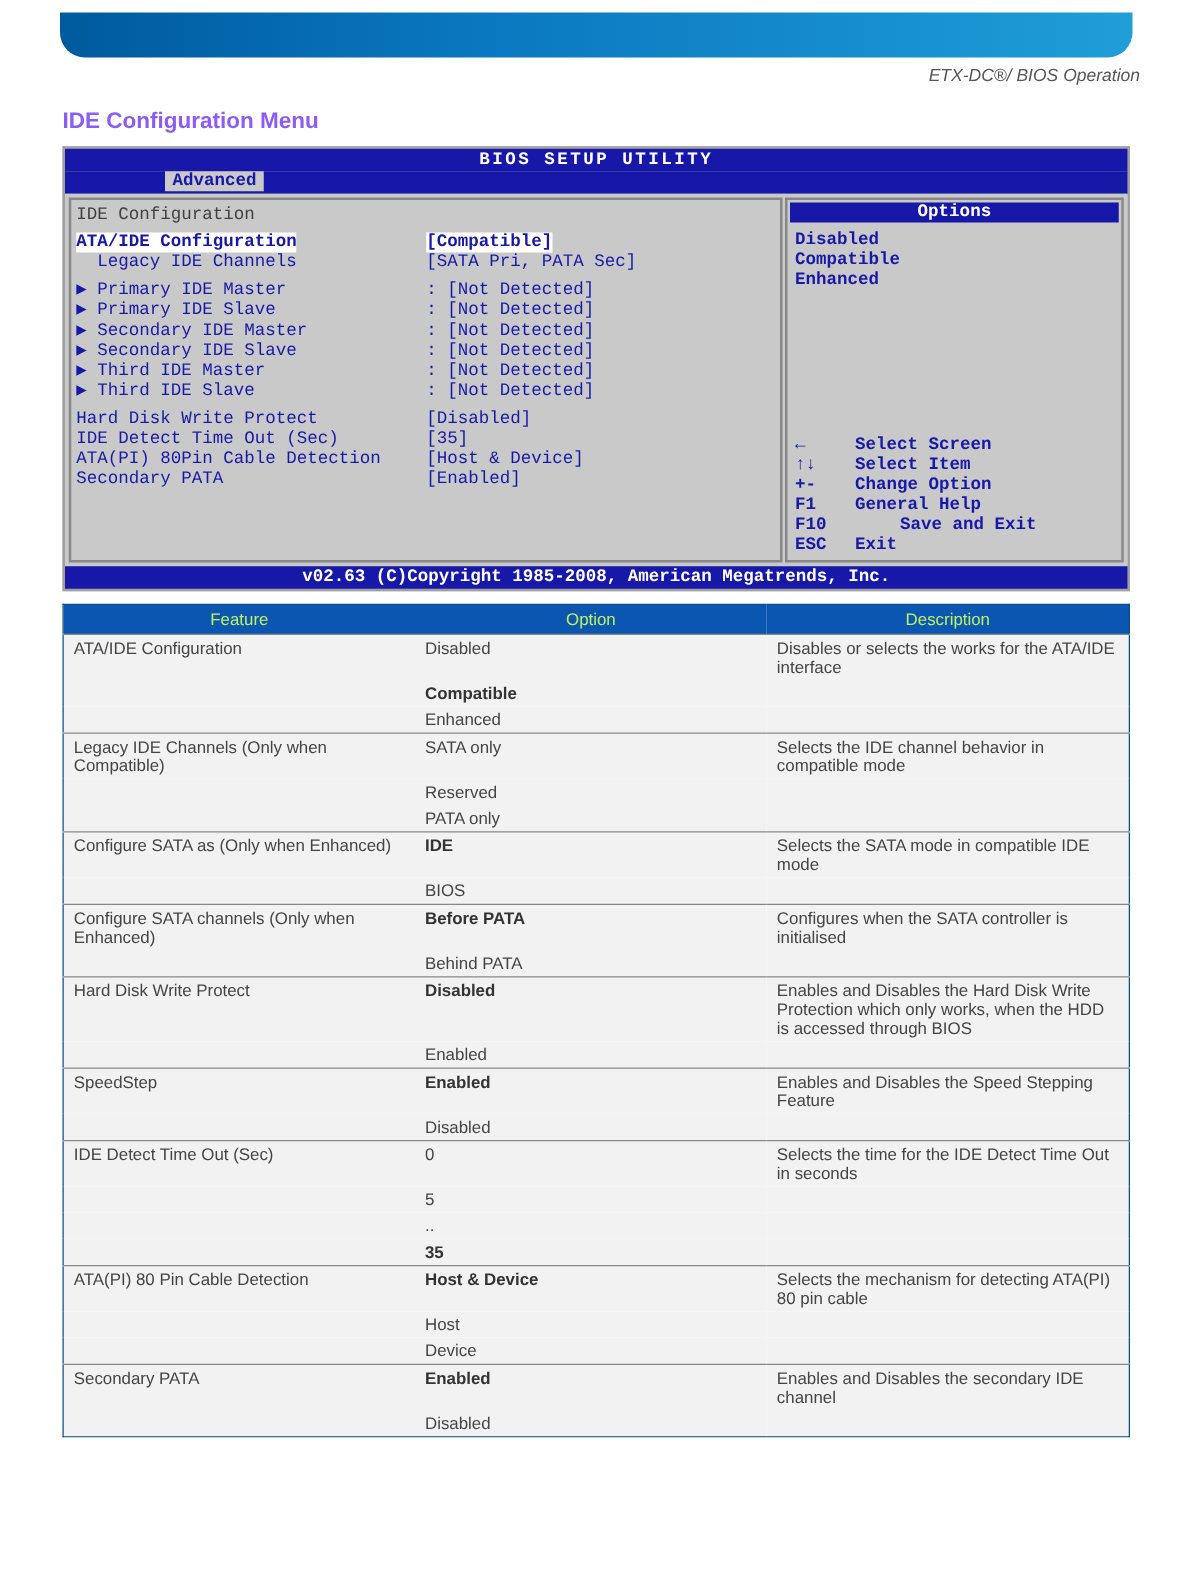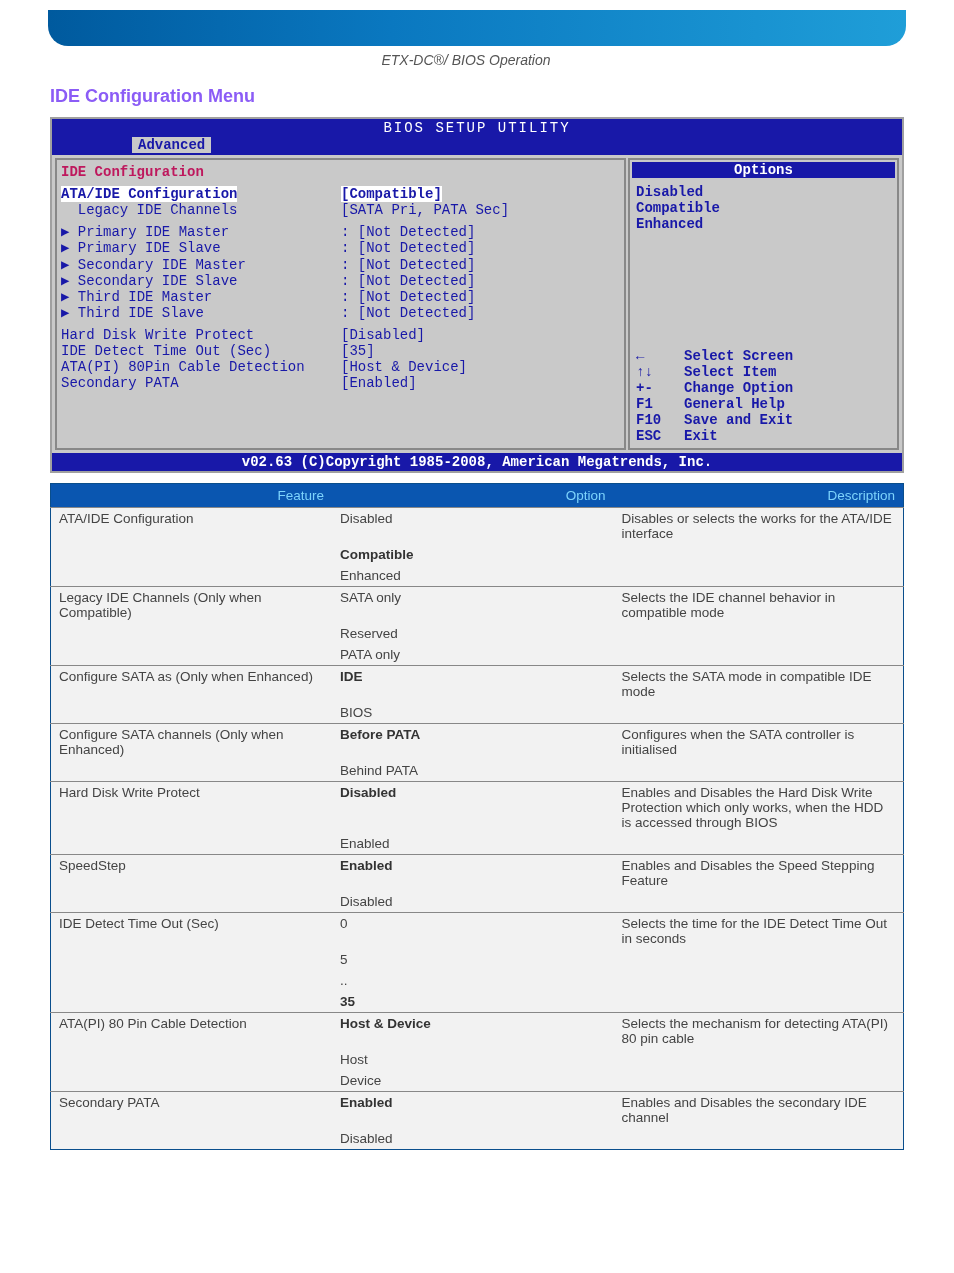--- a/index.html
+++ b/index.html
@@ -11,22 +11,22 @@
     background: #fff;
     width: 954px;
   }
   .top-bar {
     height: 36px;
     margin: 10px 48px 6px 48px;
     border-radius: 0 0 20px 20px;
     background: linear-gradient(to right, #005a9e 0%, #0a78c0 40%, #1f9ed8 100%);
   }
   .doc-header {
-    text-align: center;
-    margin: 4px 22px 18px 0;
+    text-align: right;
+    margin: 4px 42px 18px 0;
     color: #555;
     font-style: italic;
     font-size: 14px;
   }
   h2.section-title {
     color: #8b5cf6;
     font-size: 18px;
     font-weight: 700;
     margin: 10px 0 10px 50px;
   }
@@ -36,21 +36,21 @@
     border: 2px solid #a0a0a0;
     margin: 0 50px 10px 50px;
     font-family: "Courier New", monospace;
     font-size: 14px;
     line-height: 1.15;
     background: #bdbdbd;
   }
   .bios-titlebar {
     background: #1818a8;
     color: #fff;
-    font-weight: normal;
+    font-weight: bold;
     text-align: center;
     padding: 1px 0;
     letter-spacing: 2px;
   }
   .bios-tabs {
     background: #1818a8;
     color: #fff;
     padding: 0 0 0 80px;
     height: 18px;
   }
@@ -79,22 +79,22 @@
     border: 2px solid #888;
     margin: 3px 3px 3px 1px;
     padding: 4px 6px;
     color: #1818a8;
     display: flex;
     flex-direction: column;
   }
   .bios-right-top { flex: 0 0 auto; }
   .bios-right-bottom { margin-top: auto; }
   .bios-sectiontitle {
-    color: #be185d;
-    font-weight: bold;
+    color: #404040;
+    font-weight: normal;
     margin: 2px 0 6px 0;
   }
   .bios-selected {
     background: #fff;
     color: #1818a8;
     display: inline-block;
     font-weight: bold;
   }
   .bios-line {
     display: flex;
@@ -122,22 +122,22 @@
   
   .ftable {
     border: 1px solid #0a4e8c;
     border-collapse: collapse;
     width: calc(100% - 100px);
     margin: 0 50px;
     font-size: 13.5px;
   }
   .ftable th {
     background: #0a56b0;
-    color: #7dd3fc;
-    text-align: right;
+    color: #bef264;
+    text-align: center;
     font-weight: 500;
     padding: 4px 8px;
     border: none;
   }
   .ftable td {
     padding: 3px 8px;
     vertical-align: top;
     color: #444;
   }
   .ftable tr.row-sep td {
@@ -207,21 +207,21 @@
           <div class="help-row">
             <span class="k">+-</span>
             <span style="font-weight: bold;">Change Option</span>
           </div>
           <div class="help-row">
             <span class="k">F1</span>
             <span style="font-weight: bold;">General Help</span>
           </div>
           <div class="help-row">
             <span class="k">F10</span>
-            <span style="font-weight: bold;">Save and Exit</span>
+            <span style="font-weight: bold; margin-left: 36px;">Save and Exit</span>
           </div>
           <div class="help-row">
             <span class="k">ESC</span>
             <span style="font-weight: bold;">Exit</span>
           </div>
         </div>
     </div>
   </div>
   <div class="bios-footer">v02.63 (C)Copyright 1985-2008, American Megatrends, Inc.</div>
 </div>

